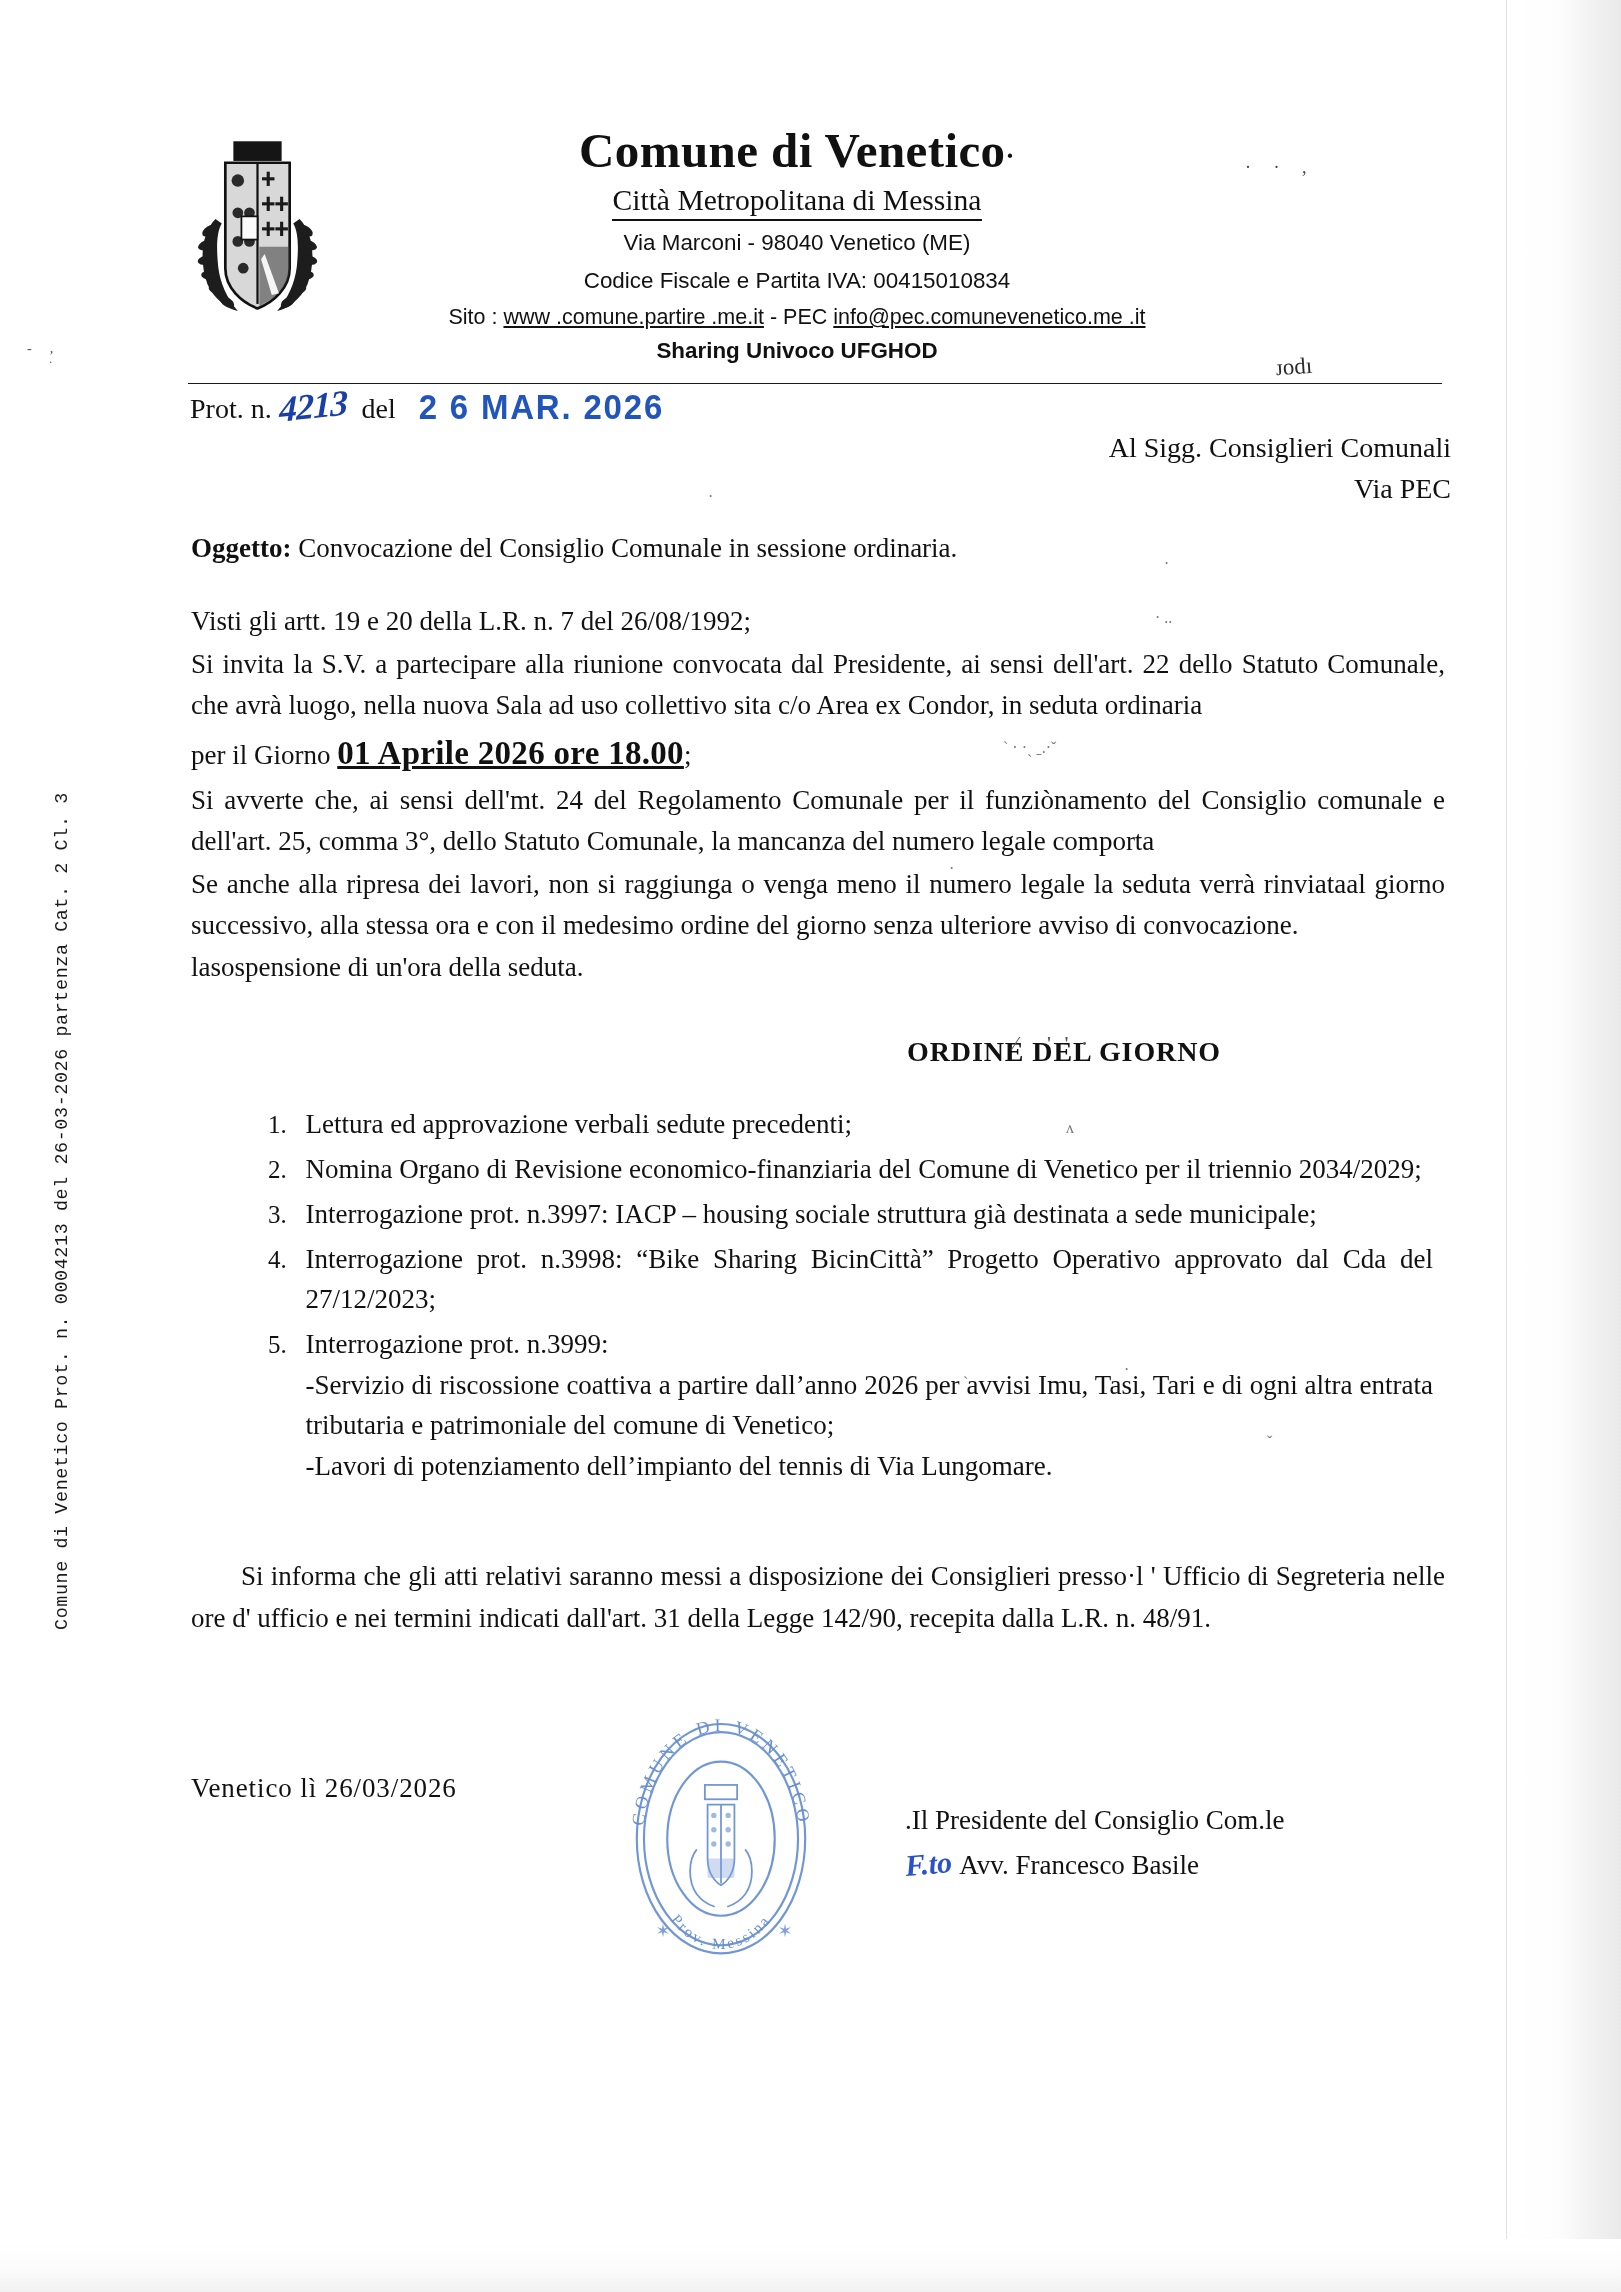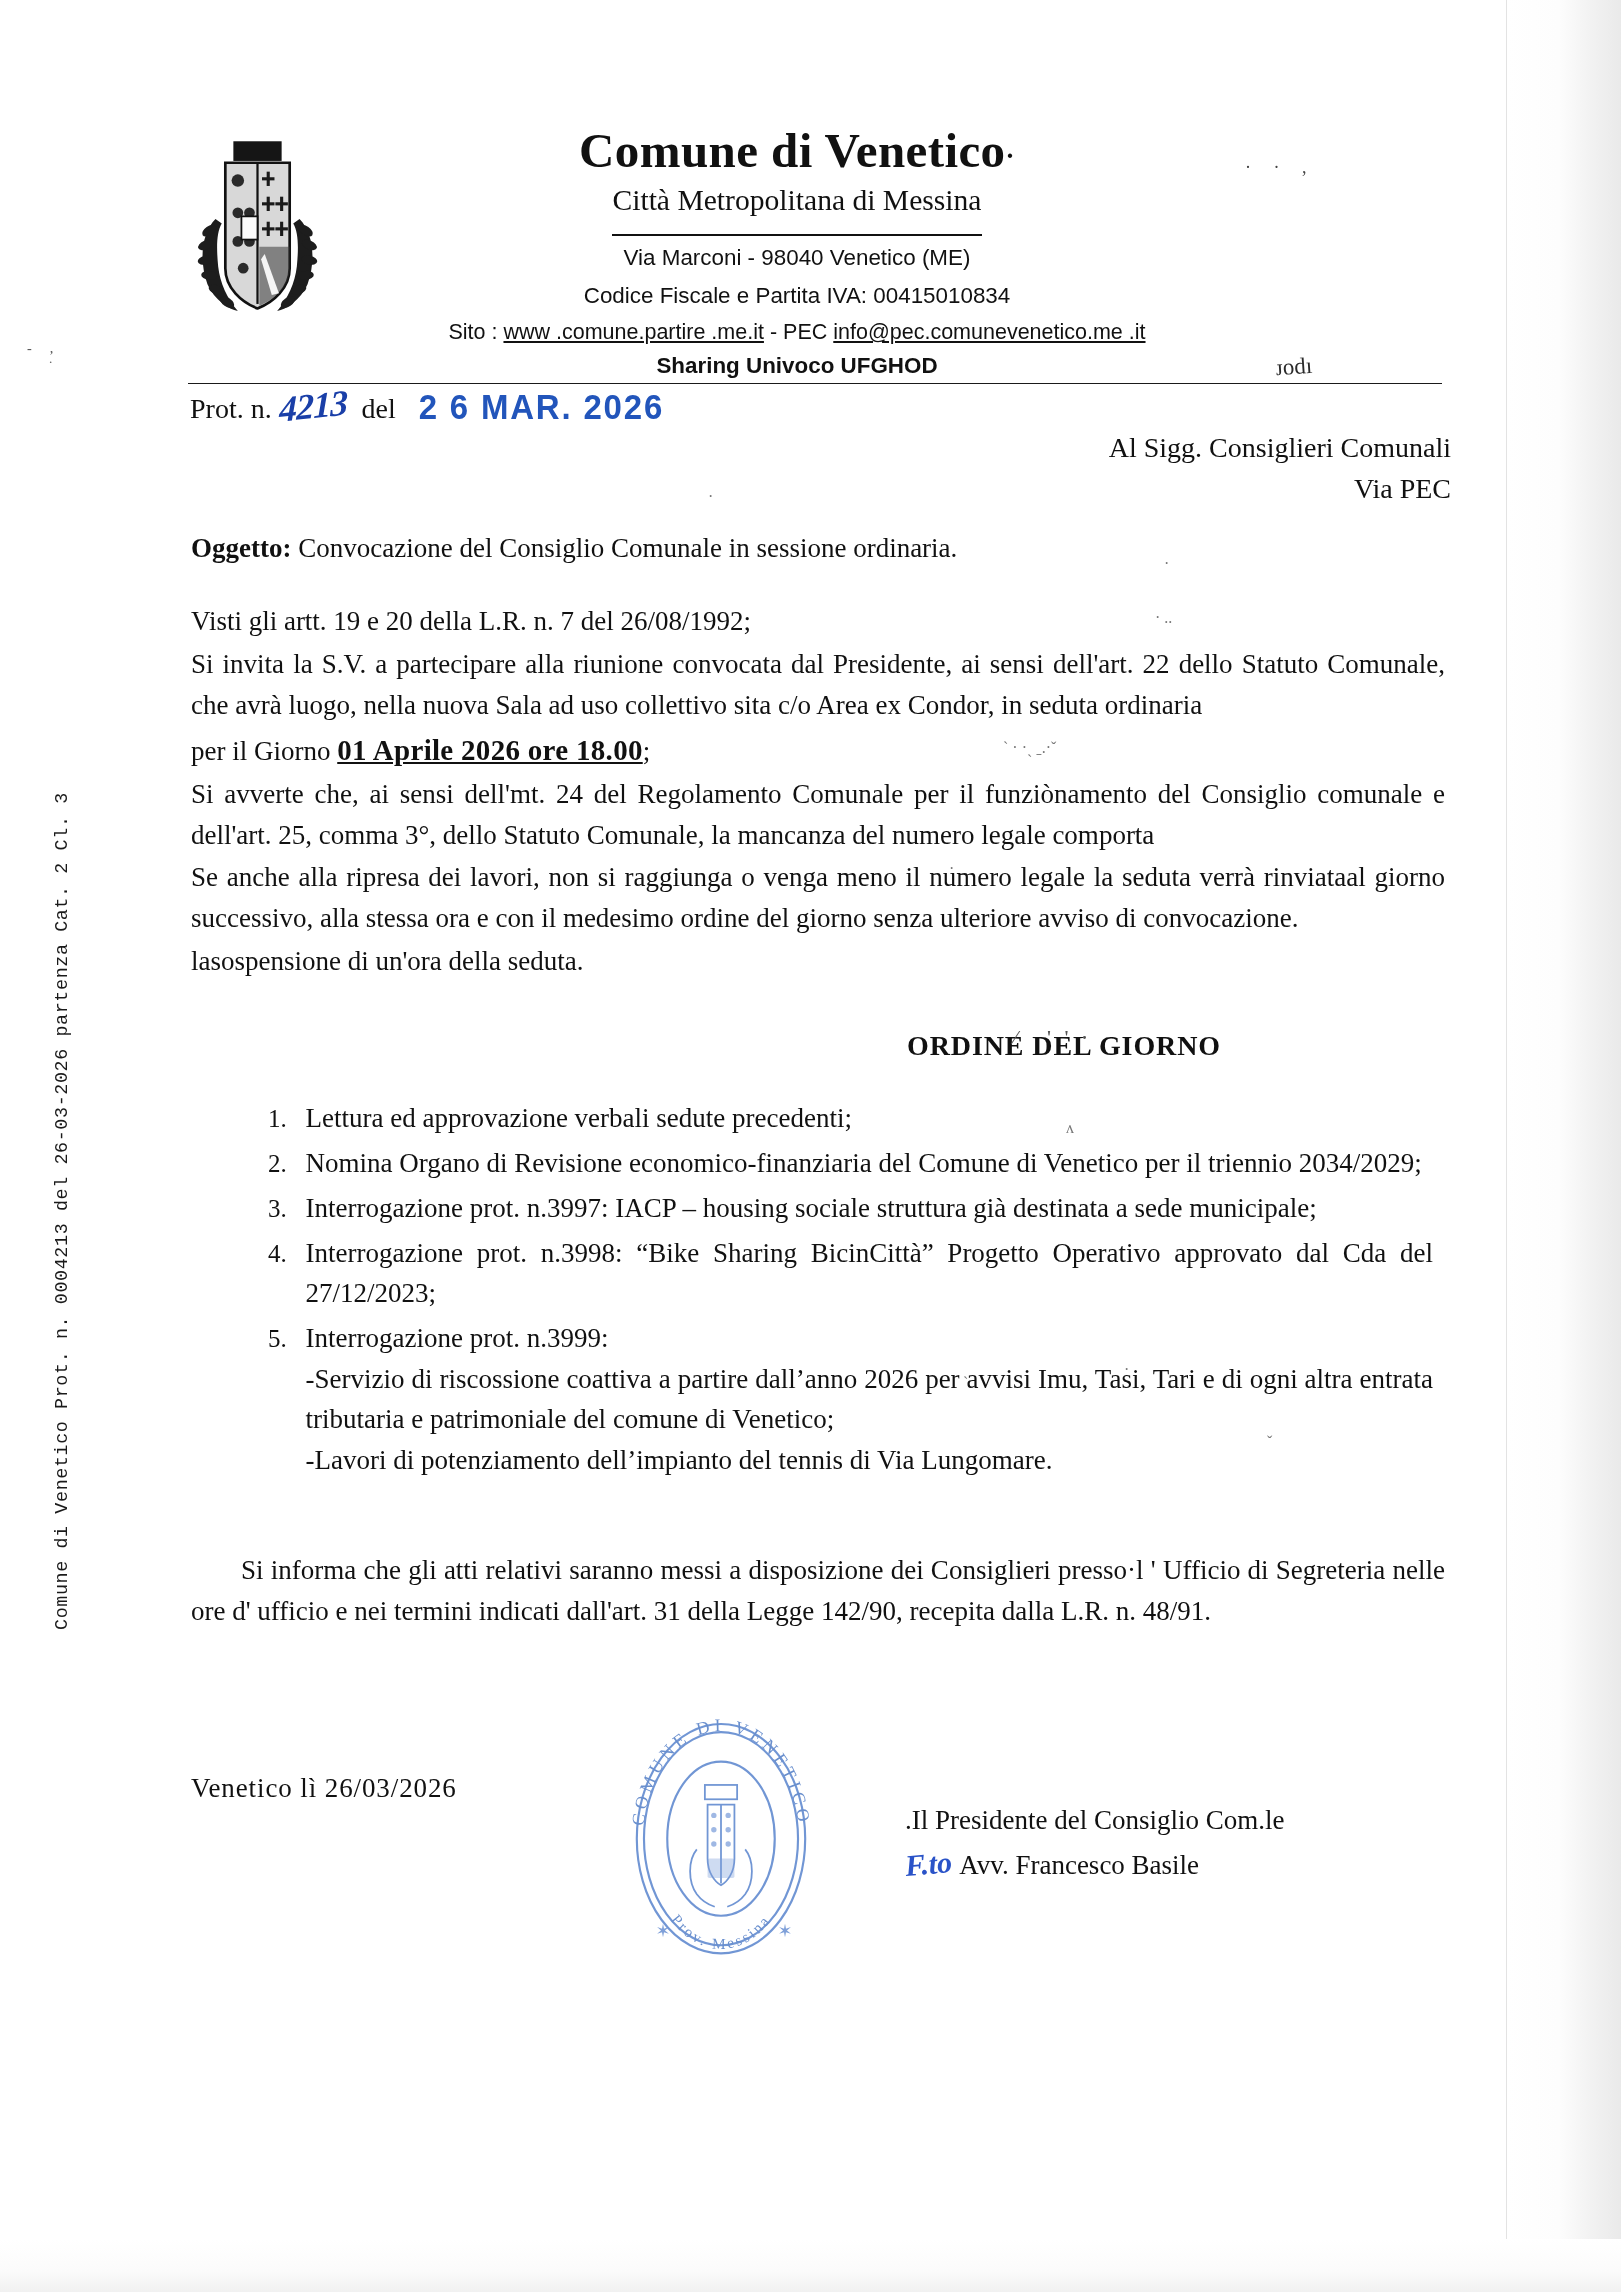--- a/index.html
+++ b/index.html
@@ -98,21 +98,21 @@
   }
   .org-title .dot-after {
     font-size: 27px;
     vertical-align: middle;
   }
   .org-sub {
     font-size: 29.6px;
     margin-top: 6.3px;
     display: inline-block;
     border-bottom: 2.2px solid #111;
-    padding-bottom: 16px;
+    padding-bottom: 1px;
     line-height: 1.2;
   }
   .addr {
     font-family: "Liberation Sans", sans-serif;
     font-size: 22.4px;
     margin-top: 7.2px;
     line-height: 1.35;
     white-space: nowrap;
   }
   .addr.small {
@@ -209,21 +209,21 @@
     font-weight: bold;
   }
   .para {
     text-align: justify;
     text-justify: inter-word;
     margin: 0 0 1.8px 0;
   }
   .para.nojust { text-align: left; }
   .meeting-date {
     font-weight: bold;
-    font-size: 29px;
+    font-size: 33px;
     text-decoration: underline;
     letter-spacing: 0.3px;
   }
 
   .odg-title {
     text-align: right;
     font-weight: bold;
     font-size: 28px;
     letter-spacing: 0.9px;
     margin: 43px 0 30px 0;

